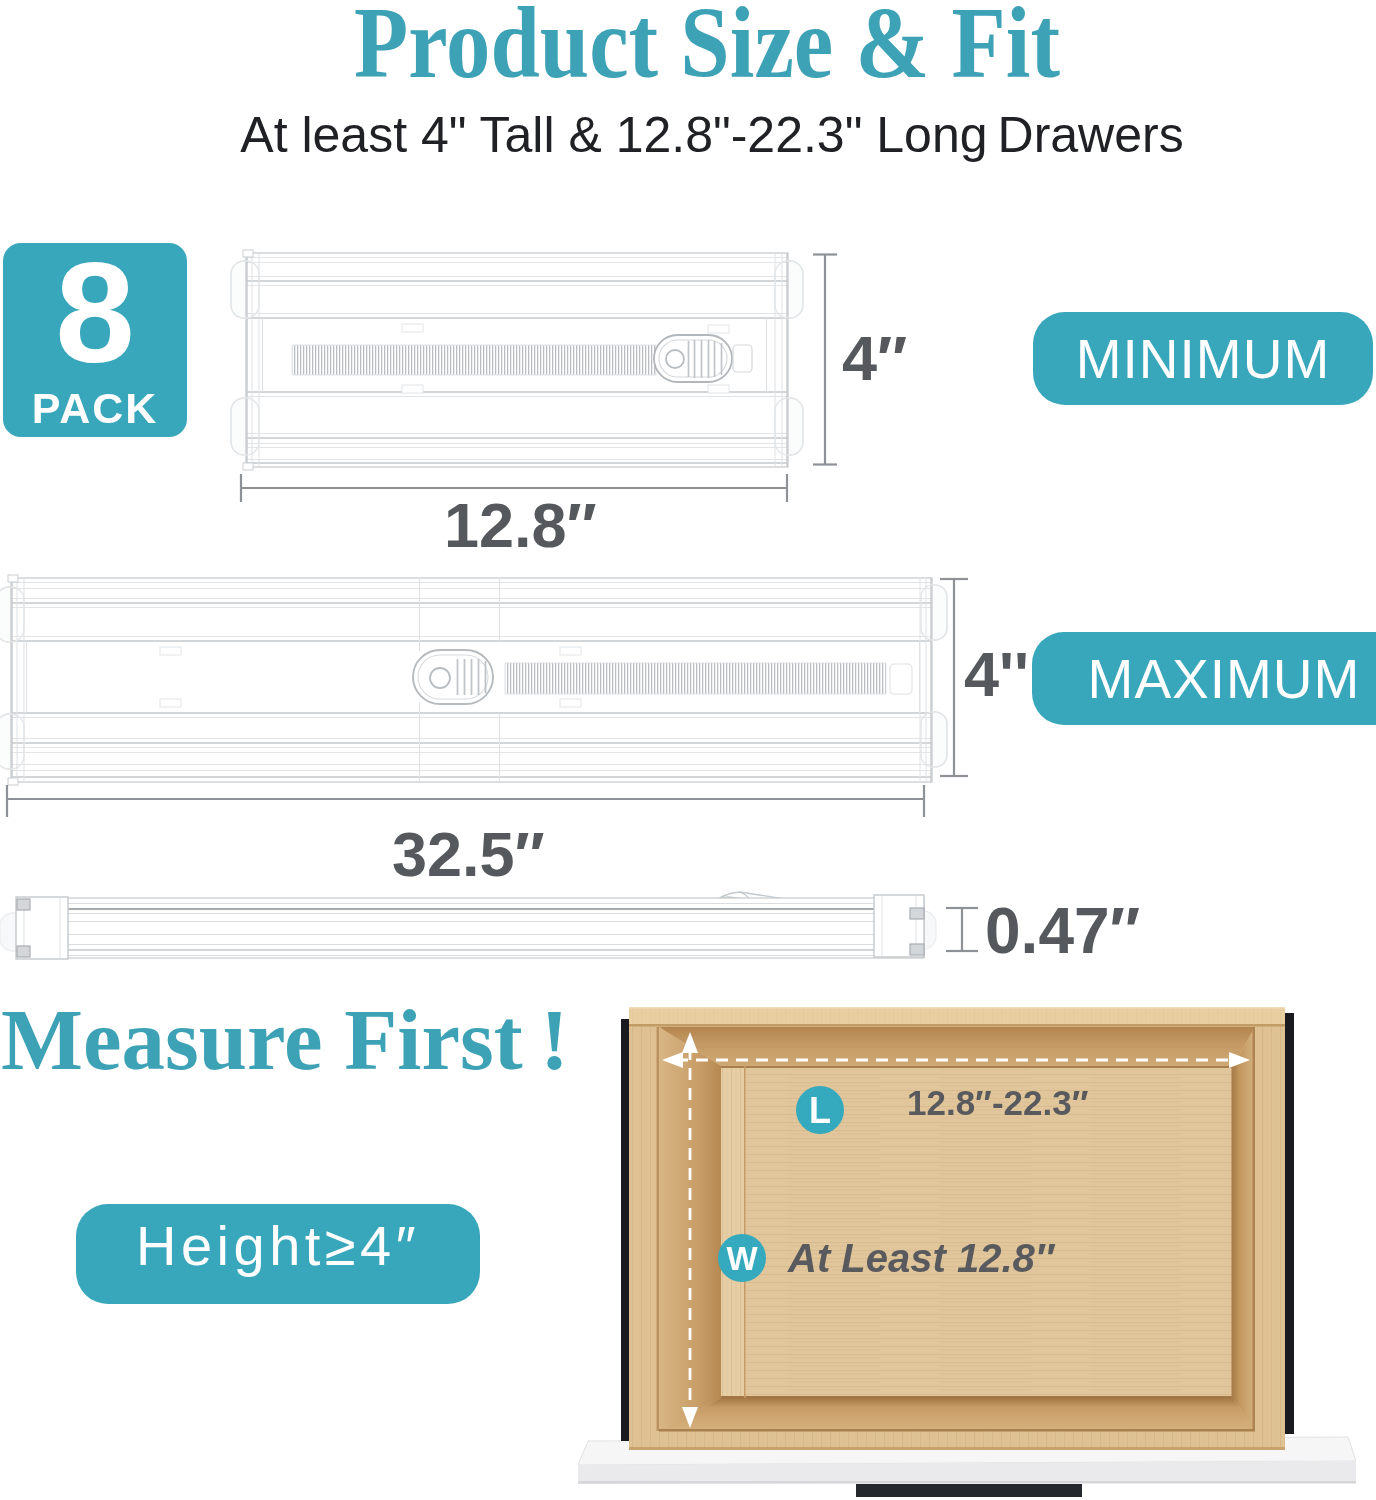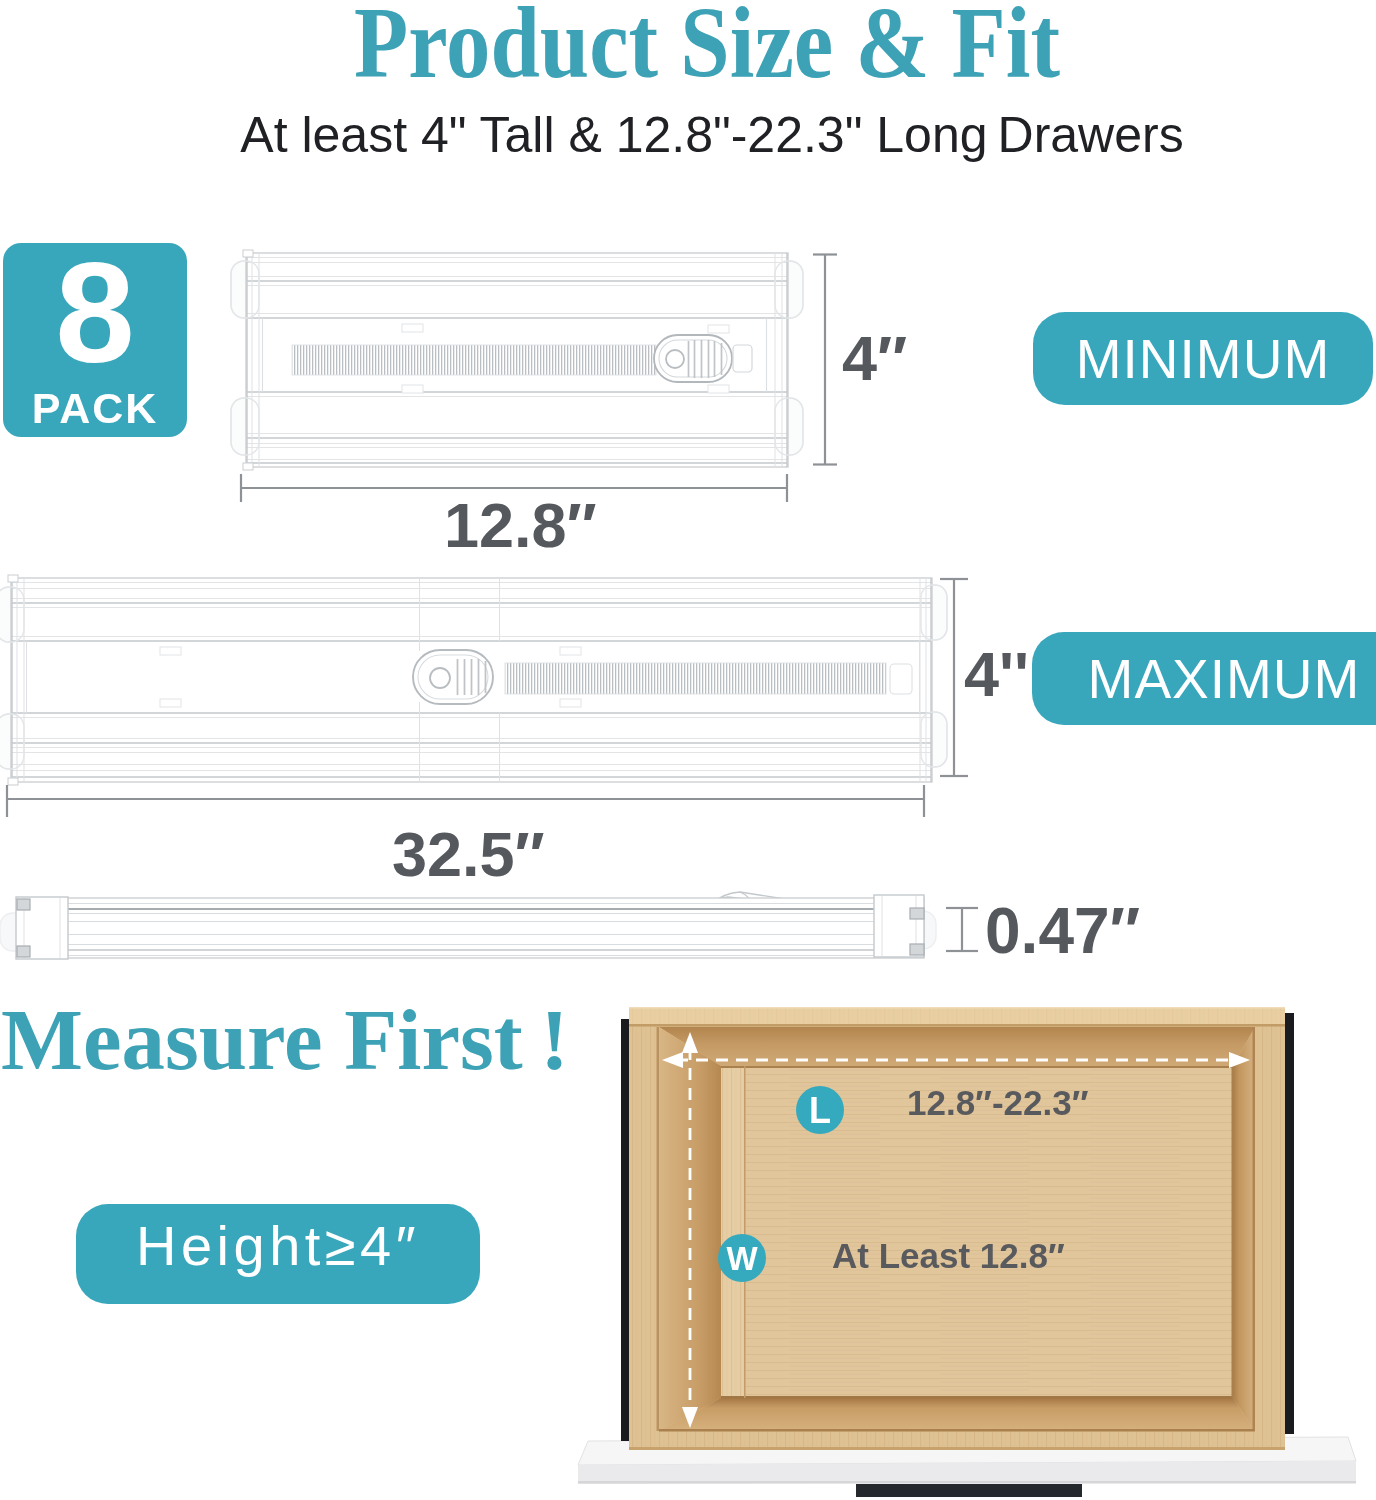--- a/index.html
+++ b/index.html
@@ -400,13 +400,13 @@
 <g>
 <circle cx="742" cy="1258" r="24" fill="#35a9bd"></circle>
 <text x="742" y="1270" font-family="Liberation Sans, sans-serif" font-size="33" font-weight="bold" fill="#ffffff" text-anchor="middle">W</text>
 </g>
 
 <rect x="856" y="1484" width="226" height="13" fill="#25282c"></rect>
 </svg>
 
 <div class="abs" style="left:872px;top:1083px;font-size:35px;font-weight:bold;color:#595a5d;white-space:nowrap;margin-left:35px;">12.8″-22.3″</div>
 
-<div class="abs" style="left:832px;top:1236px;font-size:35px;font-weight:bold;color:#595a5d;white-space:nowrap;">At Least 12.8″</div>
+<div class="abs" style="left:788px;top:1236px;font-size:40px;font-weight:bold;color:#595a5d;white-space:nowrap;font-style:italic;">At Least 12.8″</div>
 
 </body></html>

